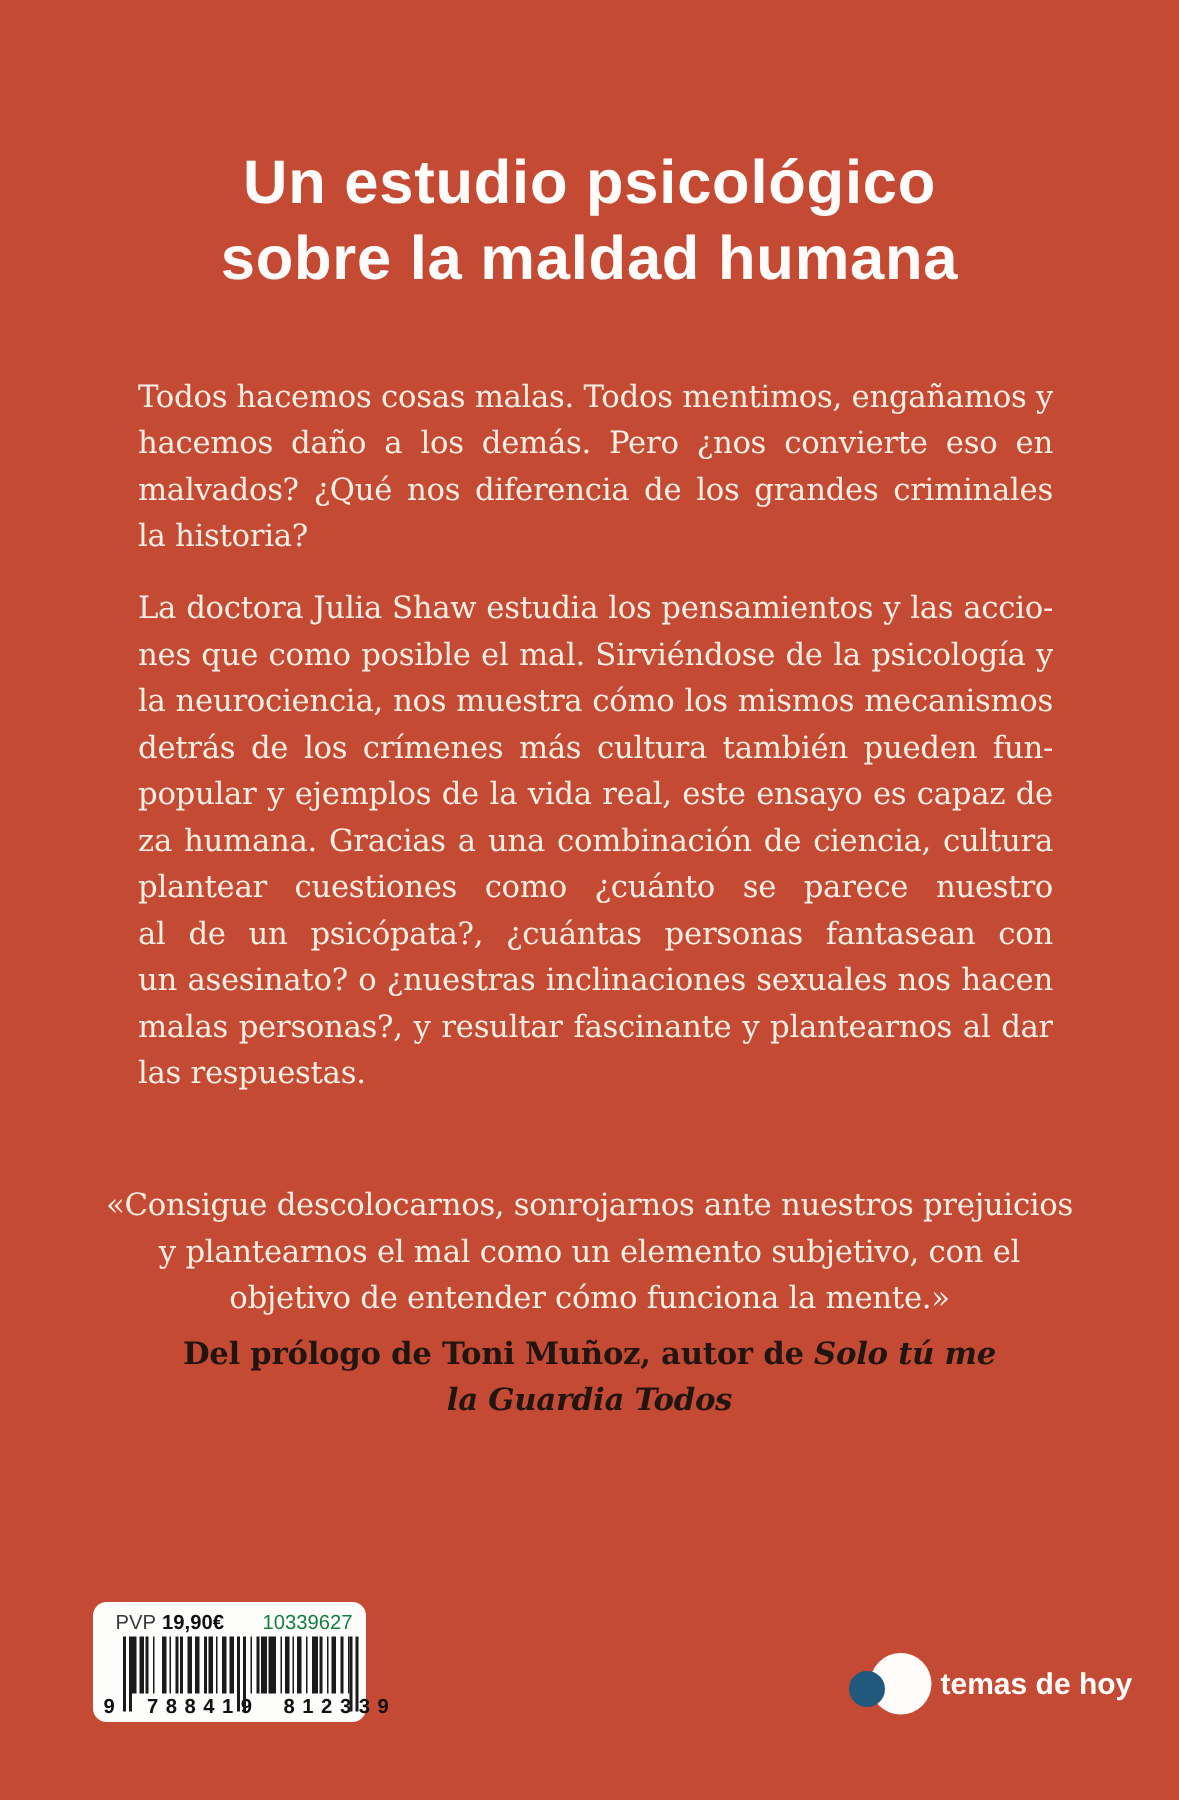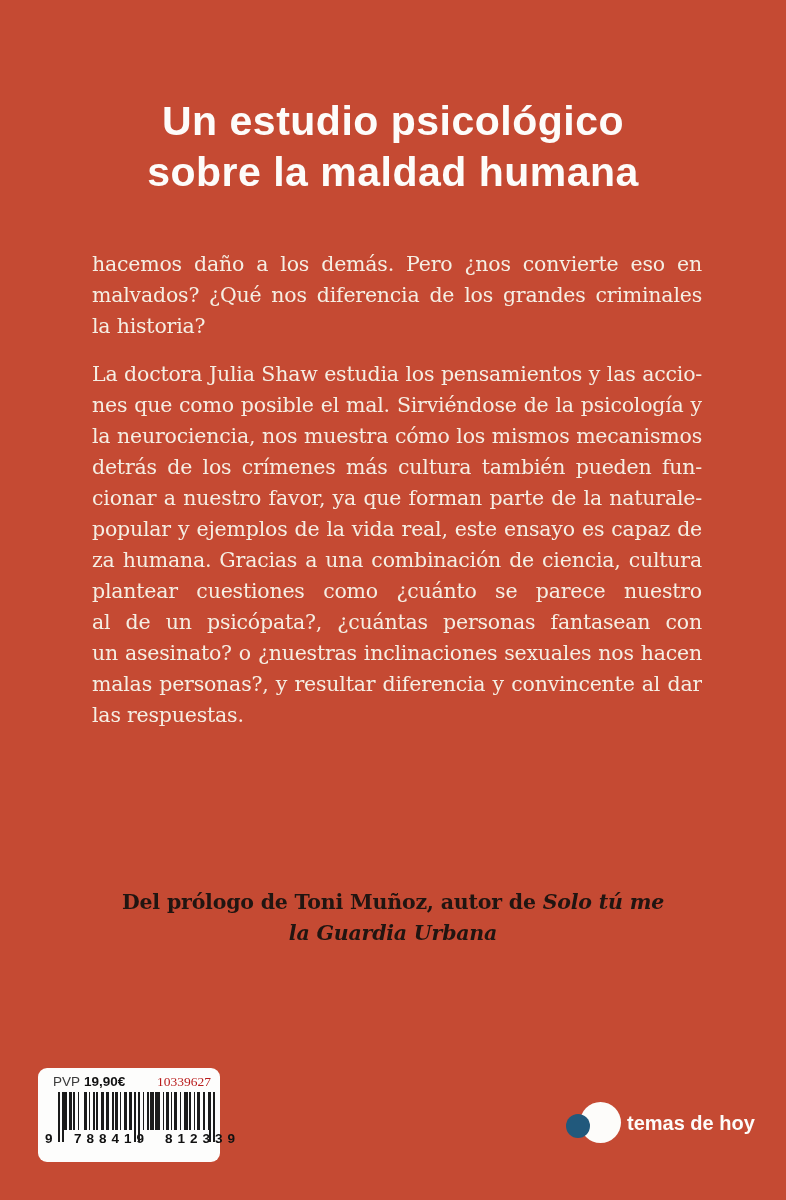--- a/index.html
+++ b/index.html
@@ -45,32 +45,32 @@
   .attribution{
     position:absolute;top:887px;left:40px;width:706px;
     text-align:center;
     font-family:"DejaVu Serif",serif;
     font-weight:bold;font-size:20.5px;line-height:31px;letter-spacing:-.2px;
     color:#211511;
   }
   .attribution .ital{font-style:italic;text-align:center;}
   
   .barcode-label{
-    position:absolute;left:38px;top:1068px;
-    width:182px;height:94px;
+    position:absolute;left:62px;top:1068px;
+    width:182px;height:80px;
     background:#fdfdfc;border-radius:9px;
     box-sizing:border-box;padding:6px 9px 5px 7px;
   }
   .label-top{
     display:flex;align-items:baseline;
     font-size:13.5px;color:#3a3a3a;
     padding-left:8px;margin-bottom:2px;
   }
   .label-top .price{font-weight:700;color:#111;margin-left:4px;}
-  .label-top .ref{margin-left:auto;color:#b91c1c;font-family:Liberation Serif, serif;}
+  .label-top .ref{margin-left:auto;color:#15803d;}
   .bars-row{position:relative;height:38px;margin-left:13px;margin-right:2px;}
   .bars{display:flex;align-items:flex-start;height:38px;overflow:visible;}
   .bars div{flex:none;height:38px;}
   .bars .bar{background:#1b1b1b;}
   .bars .gap{background:transparent;}
   .bars .tall{height:50px;}
   .ean-digits{
     display:flex;align-items:baseline;
     margin-top:1px;
     font-size:13.5px;font-weight:700;color:#111;
@@ -101,44 +101,49 @@
 
 <div class="cover">
 
   <h1 class="title">
     <span class="tline">Un estudio psicológico</span>
     <span class="tline">sobre la maldad humana</span>
   </h1>
 
   <div class="body-col">
     <div class="para">
+      <div class="jline">Todos hacemos cosas malas. Todos mentimos, engañamos y</div>
       <div class="jline">hacemos daño a los demás. Pero ¿nos convierte eso en seres</div>
       <div class="jline">malvados? ¿Qué nos diferencia de los grandes criminales de</div>
       <div class="jline last">la historia?</div>
     </div>
     <div class="para">
       <div class="jline">La doctora Julia Shaw estudia los pensamientos y las accio-</div>
       <div class="jline">nes que como posible el mal. Sirviéndose de la psicología y</div>
       <div class="jline">la neurociencia, nos muestra cómo los mismos mecanismos</div>
       <div class="jline">detrás de los crímenes más cultura también pueden fun-</div>
-      <div class="jline">cionar a nuestro favor, ya que forman parte de la naturale-</div>
       <div class="jline">popular y ejemplos de la vida real, este ensayo es capaz de</div>
       <div class="jline">za humana. Gracias a una combinación de ciencia, cultura</div>
       <div class="jline">plantear cuestiones como ¿cuánto se parece nuestro cerebro</div>
       <div class="jline">al de un psicópata?, ¿cuántas personas fantasean con cometer</div>
       <div class="jline">un asesinato? o ¿nuestras inclinaciones sexuales nos hacen</div>
-      <div class="jline">malas personas?, y resultar diferencia y convincente al dar</div>
+      <div class="jline">malas personas?, y resultar fascinante y plantearnos al dar</div>
       <div class="jline last">las respuestas.</div>
     </div>
   </div>
 
+  <div class="quote">
+    <span class="cline">«Consigue descolocarnos, sonrojarnos ante nuestros prejuicios</span>
+    <span class="cline">y plantearnos el mal como un elemento subjetivo, con el</span>
+    <span class="cline">objetivo de entender cómo funciona la mente.»</span>
+  </div>
 
   <div class="attribution">
     <span class="cline"><span>Del prólogo de Toni Muñoz, autor de </span><span class="ital">Solo tú me</span></span>
-    <span class="cline ital">la Guardia Urbana</span>
+    <span class="cline ital">la Guardia Todos</span>
   </div>
 
   <div class="barcode-label">
     <div class="label-top">
       <span>PVP</span>
       <span class="price">19,90€</span>
       <span class="ref">10339627</span>
     </div>
     <div class="bars-row">
       <div class="bars" id="bars">

